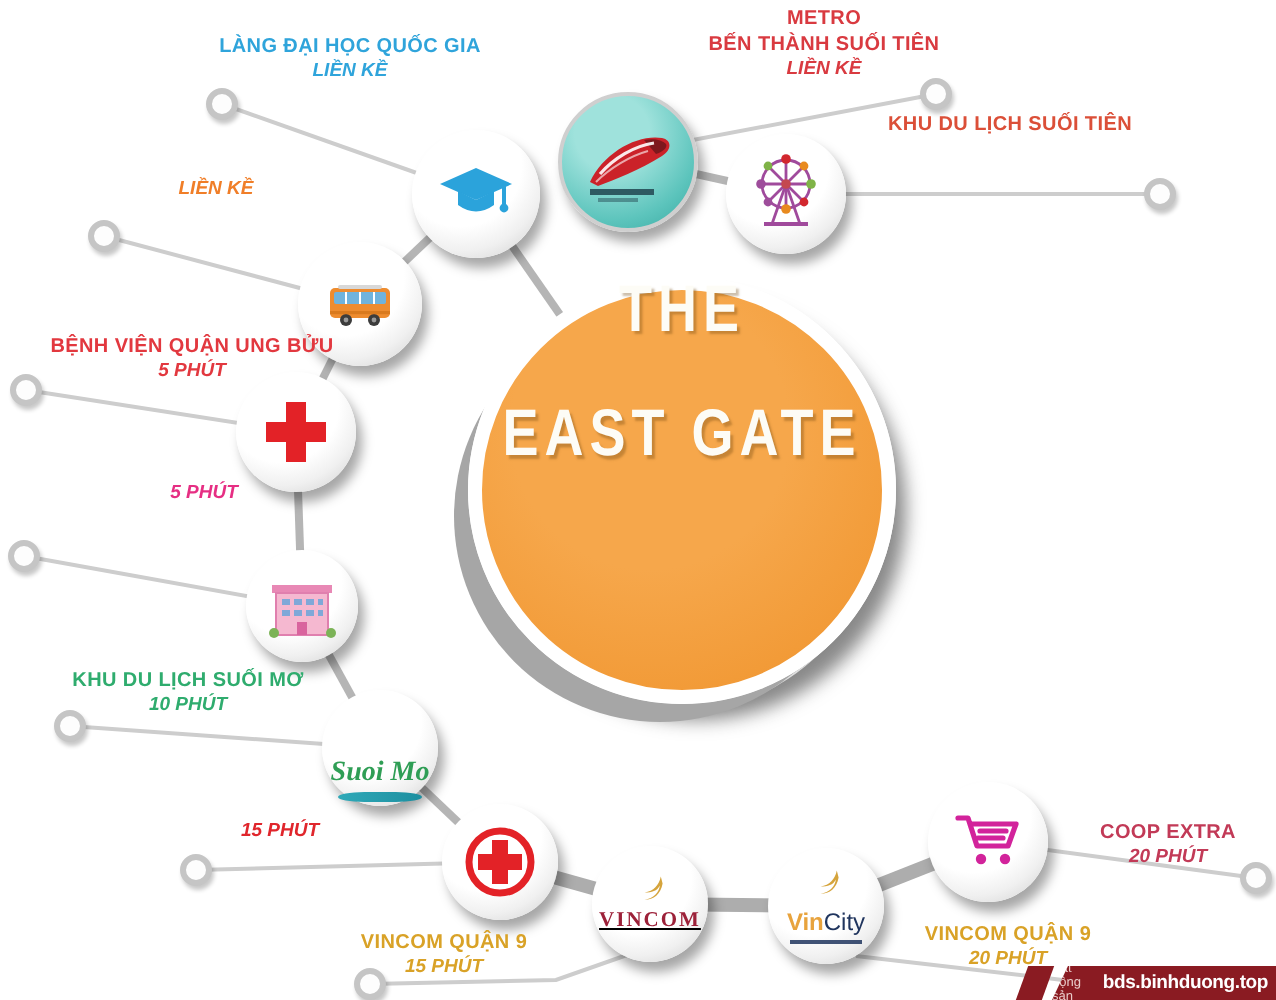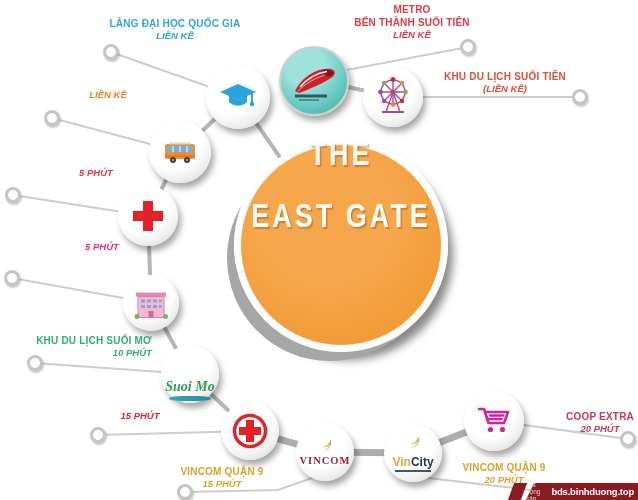--- a/index.html
+++ b/index.html
@@ -49,21 +49,21 @@
   
   .suoimo{font-family:"Liberation Serif",serif;font-style:italic;font-weight:bold;
     font-size:14px;color:#2f9e55;text-align:center;line-height:1;margin-top:32px;}
   .suoimo .swoosh{margin:2px auto 0;width:42px;height:5px;border-radius:50%/80%;
     background:linear-gradient(90deg,#2fa9b8,#1d8fa0);}
   
   .brandlogo{text-align:center;line-height:1;}
   .brandlogo .vword{font-family:"Liberation Serif",serif;font-weight:bold;font-size:10.5px;
     letter-spacing:1px;color:#9c2139;}
   .brandlogo .vin{font-size:12px;font-weight:bold;color:#e8a33d;}
-  .brandlogo .city{font-size:12px;font-weight:bold;color:#20355e;}
+  .brandlogo .city{font-size:12px;font-weight:normal;color:#20355e;}
   .brandlogo .ubar{margin:1px auto 0;width:36px;height:2px;background:#20355e;opacity:.85;}
   
   .footer-banner{
     position:absolute;right:0;bottom:0;width:108px;height:17px;background:#8a1b22;
     -webkit-clip-path:polygon(8px 0,100% 0,100% 100%,0 100%);
     clip-path:polygon(8px 0,100% 0,100% 100%,0 100%);
     display:flex;align-items:center;justify-content:flex-end;gap:8px;padding-right:4px;
   }
   .footer-tail{
     position:absolute;right:114px;bottom:0;width:13px;height:17px;background:#8a1b22;
@@ -201,21 +201,21 @@
   </div>
 </div>
 
 <div class="node" style="left:221px;top:402px;width:58px;height:58px;">
   <svg width="44" height="44" viewBox="0 0 44 44">
     <circle cx="22" cy="22" r="15.5" fill="none" stroke="#e32227" stroke-width="3.5"></circle>
     <path d="M18 11 h8 v7 h7 v8 h-7 v7 h-8 v-7 h-7 v-8 h7 z" fill="#e32227"></path>
   </svg>
 </div>
 
-<div class="node" style="left:296px;top:423px;width:58px;height:58px;">
+<div class="node" style="left:296px;top:423px;width:58px;height:58px;text-decoration:underline;">
   <div class="brandlogo">
     <svg width="18" height="15" viewBox="0 0 20 16">
       <path d="M16 1 C15 6 12 9 7 10 C11 10 14 9 15.5 6 C15 10 12 13 7 14 C12 14 16 11 17 5 Z" fill="#d5a43c"></path>
     </svg>
     <div class="vword">VINCOM</div>
   </div>
 </div>
 
 <div class="node" style="left:384px;top:424px;width:58px;height:58px;">
   <div class="brandlogo">
@@ -255,57 +255,57 @@
   <div class="nm">LÀNG ĐẠI HỌC QUỐC GIA</div>
   <div class="tm">LIỀN KỀ</div>
 </div>
 
 <div class="callout" style="left: 390px; top: 3px; color: rgb(217, 58, 64); margin-left: 22px;">
   <div class="nm">METRO</div>
   <div class="nm2">BẾN THÀNH SUỐI TIÊN</div>
   <div class="tm">LIỀN KỀ</div>
 </div>
 
-<div class="callout" style="left: 505px; top: 70px; color: rgb(219, 79, 56);">
+<div class="callout" style="left: 505px; top: 56px; color: rgb(219, 79, 56);">
   <div class="nm">KHU DU LỊCH SUỐI TIÊN</div>
-  <div class="tm">(LIỀN KỀ)</div>
 </div>
 
 <div class="callout" style="left: 108px; top: 89px; color: rgb(240, 126, 40);">
   <div class="tm">LIỀN KỀ</div>
 </div>
 
 <div class="callout" style="left: 96px; top: 167px; color: rgb(226, 56, 63);">
+  <div class="nm">BỆNH VIỆN QUẬN UNG BỬU</div>
   <div class="tm">5 PHÚT</div>
 </div>
 
 <div class="callout" style="left: 102px; top: 241px; color: rgb(230, 46, 131);">
   <div class="tm">5 PHÚT</div>
 </div>
 
-<div class="callout" style="left: 94px; top: 334px; color: rgb(47, 172, 110); text-align: right;">
+<div class="callout" style="left: 94px; top: 334px; color: rgb(47, 172, 110);">
   <div class="nm">KHU DU LỊCH SUỐI MƠ</div>
   <div class="tm">10 PHÚT</div>
 </div>
 
 <div class="callout" style="left: 140px; top: 410px; color: rgb(224, 38, 44);">
   <div class="tm">15 PHÚT</div>
 </div>
 
 <div class="callout" style="left: 222px; top: 465px; color: rgb(217, 162, 39);">
   <div class="nm">VINCOM QUẬN 9</div>
   <div class="tm">15 PHÚT</div>
 </div>
 
 <div class="callout" style="left: 504px; top: 461px; color: rgb(217, 162, 39);">
   <div class="nm">VINCOM QUẬN 9</div>
   <div class="tm">20 PHÚT</div>
 </div>
 
-<div class="callout" style="left: 584px; top: 410px; color: rgb(194, 58, 87); margin-left: 16px;">
+<div class="callout" style="left: 584px; top: 410px; color: rgb(194, 58, 87);">
   <div class="nm">COOP EXTRA</div>
   <div class="tm">20 PHÚT</div>
 </div>
 
 <div class="footer-tail"></div>
 <div class="footer-banner">
   <span class="f-prefix">Bất động sản</span>
   <span class="f-site">bds.binhduong.top</span>
 </div>
 

